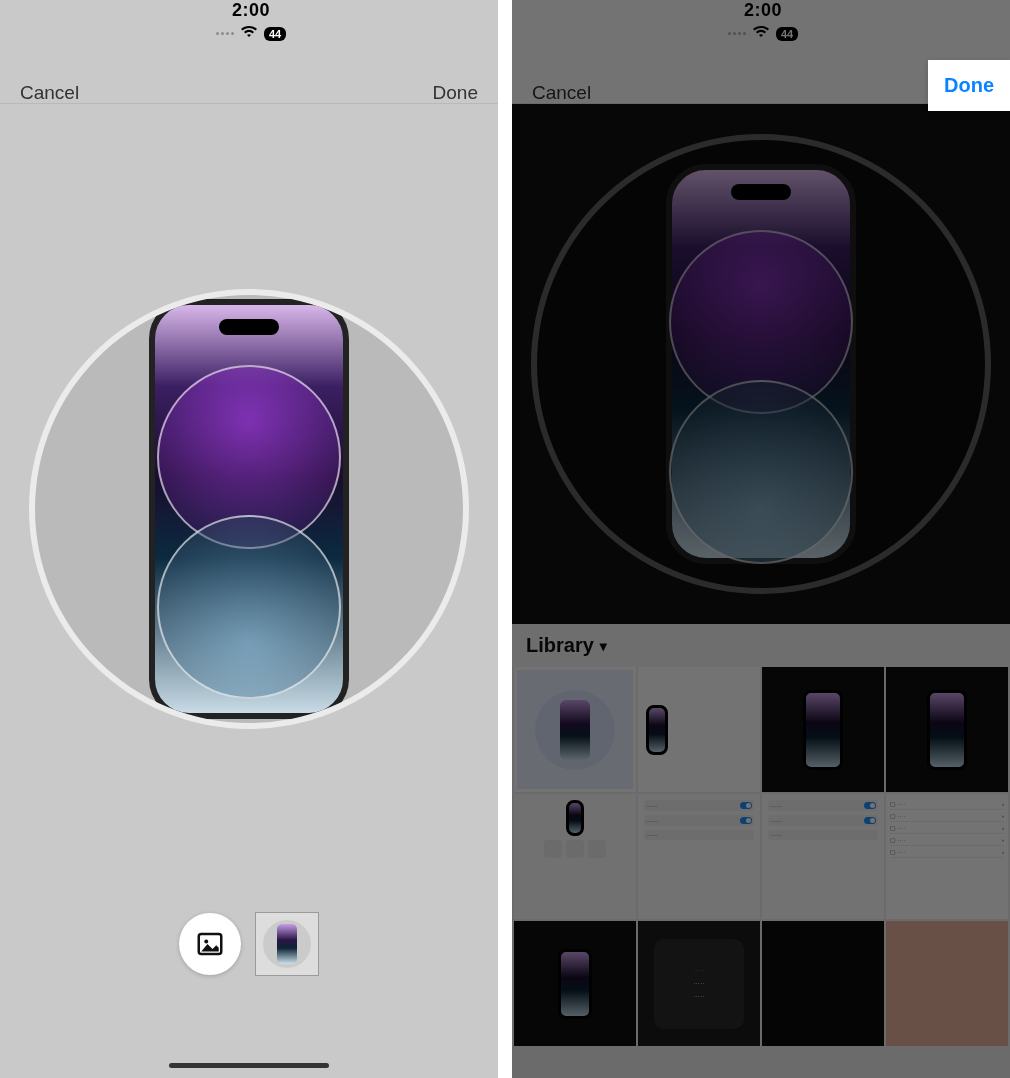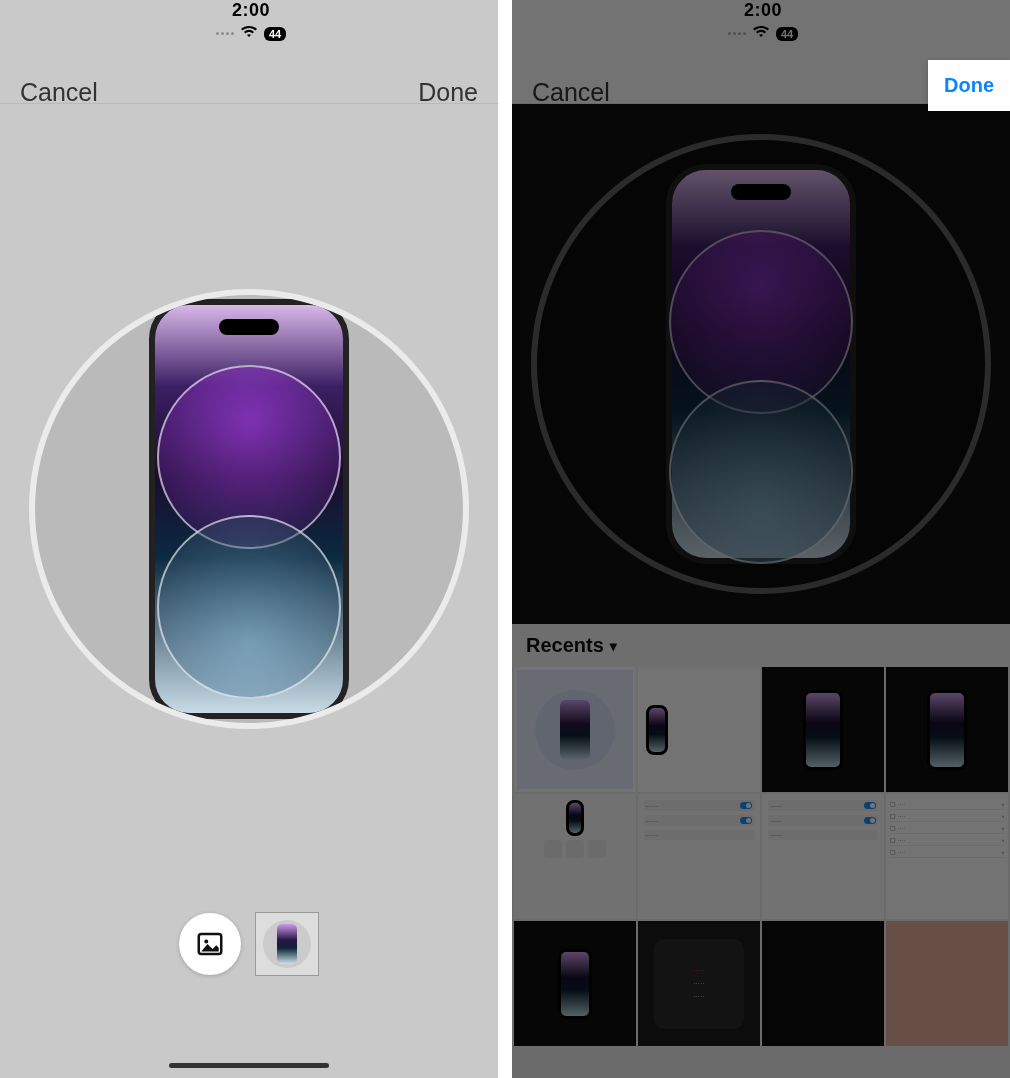--- a/index.html
+++ b/index.html
@@ -49,21 +49,21 @@
 
   
   .nav-bar {
     height: 60px;
     display:flex; align-items:center;
     padding: 0 20px;
     border-bottom: 1px solid rgba(0,0,0,0.08);
     position: relative;
   }
   .nav-btn {
-    font-size: 25px;
+    font-size: 19px;
     color: #333;
     user-select: none;
     margin-top: 38px;
   }
   .nav-btn.right-btn { margin-left:auto; }
   .nav-title {
     position:absolute; left:0; right:0; text-align:center;
     font-size: 19px; font-weight: 700; color:#111;
     pointer-events:none;
   }
@@ -265,21 +265,21 @@
     <div class="preview-zone">
       <div class="mask-circle">
         <div class="phone-device">
           <div class="island"></div>
           <div class="lobes"></div>
         </div>
       </div>
     </div>
 
     <div class="recents-head">
-      <span>Recents</span>
+      <span>Library</span>
       <span class="chev-down">▾</span>
     </div>
 
     <div class="grid">
       <div class="gcell selected">
         <div class="mini-preview">
             <div class="mp"></div>
           </div>
       </div>
       <div class="gcell">

